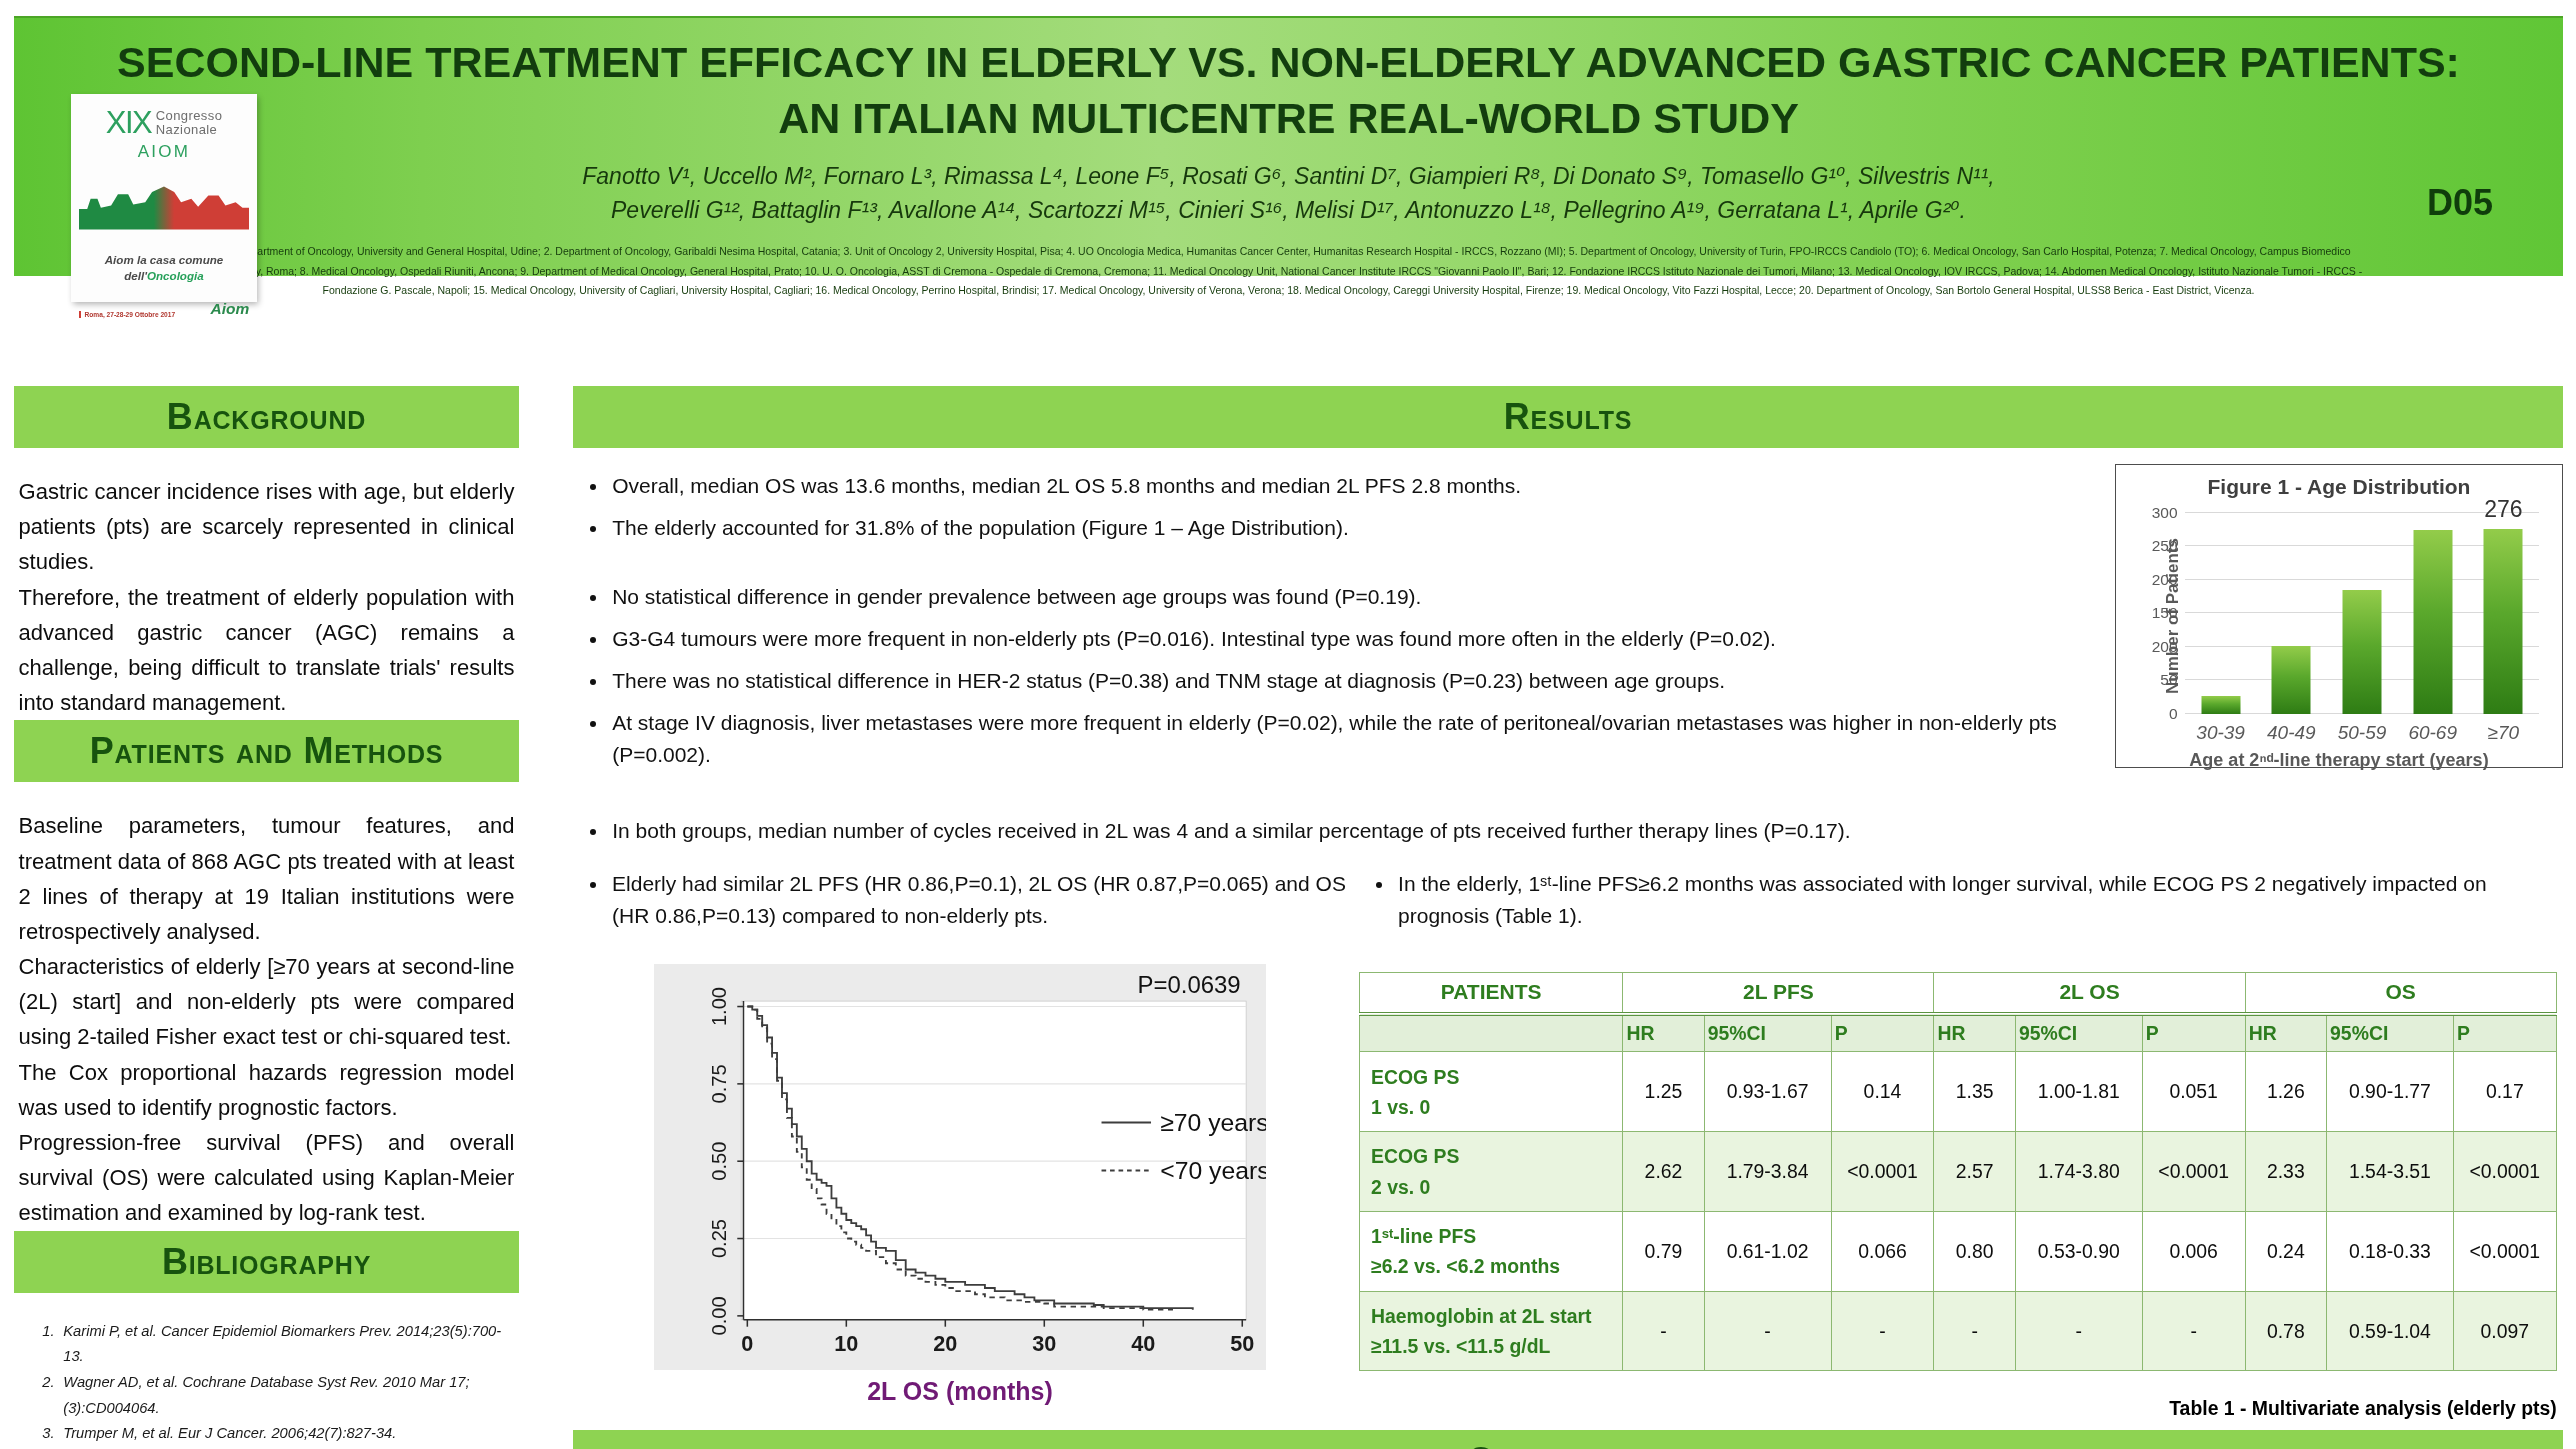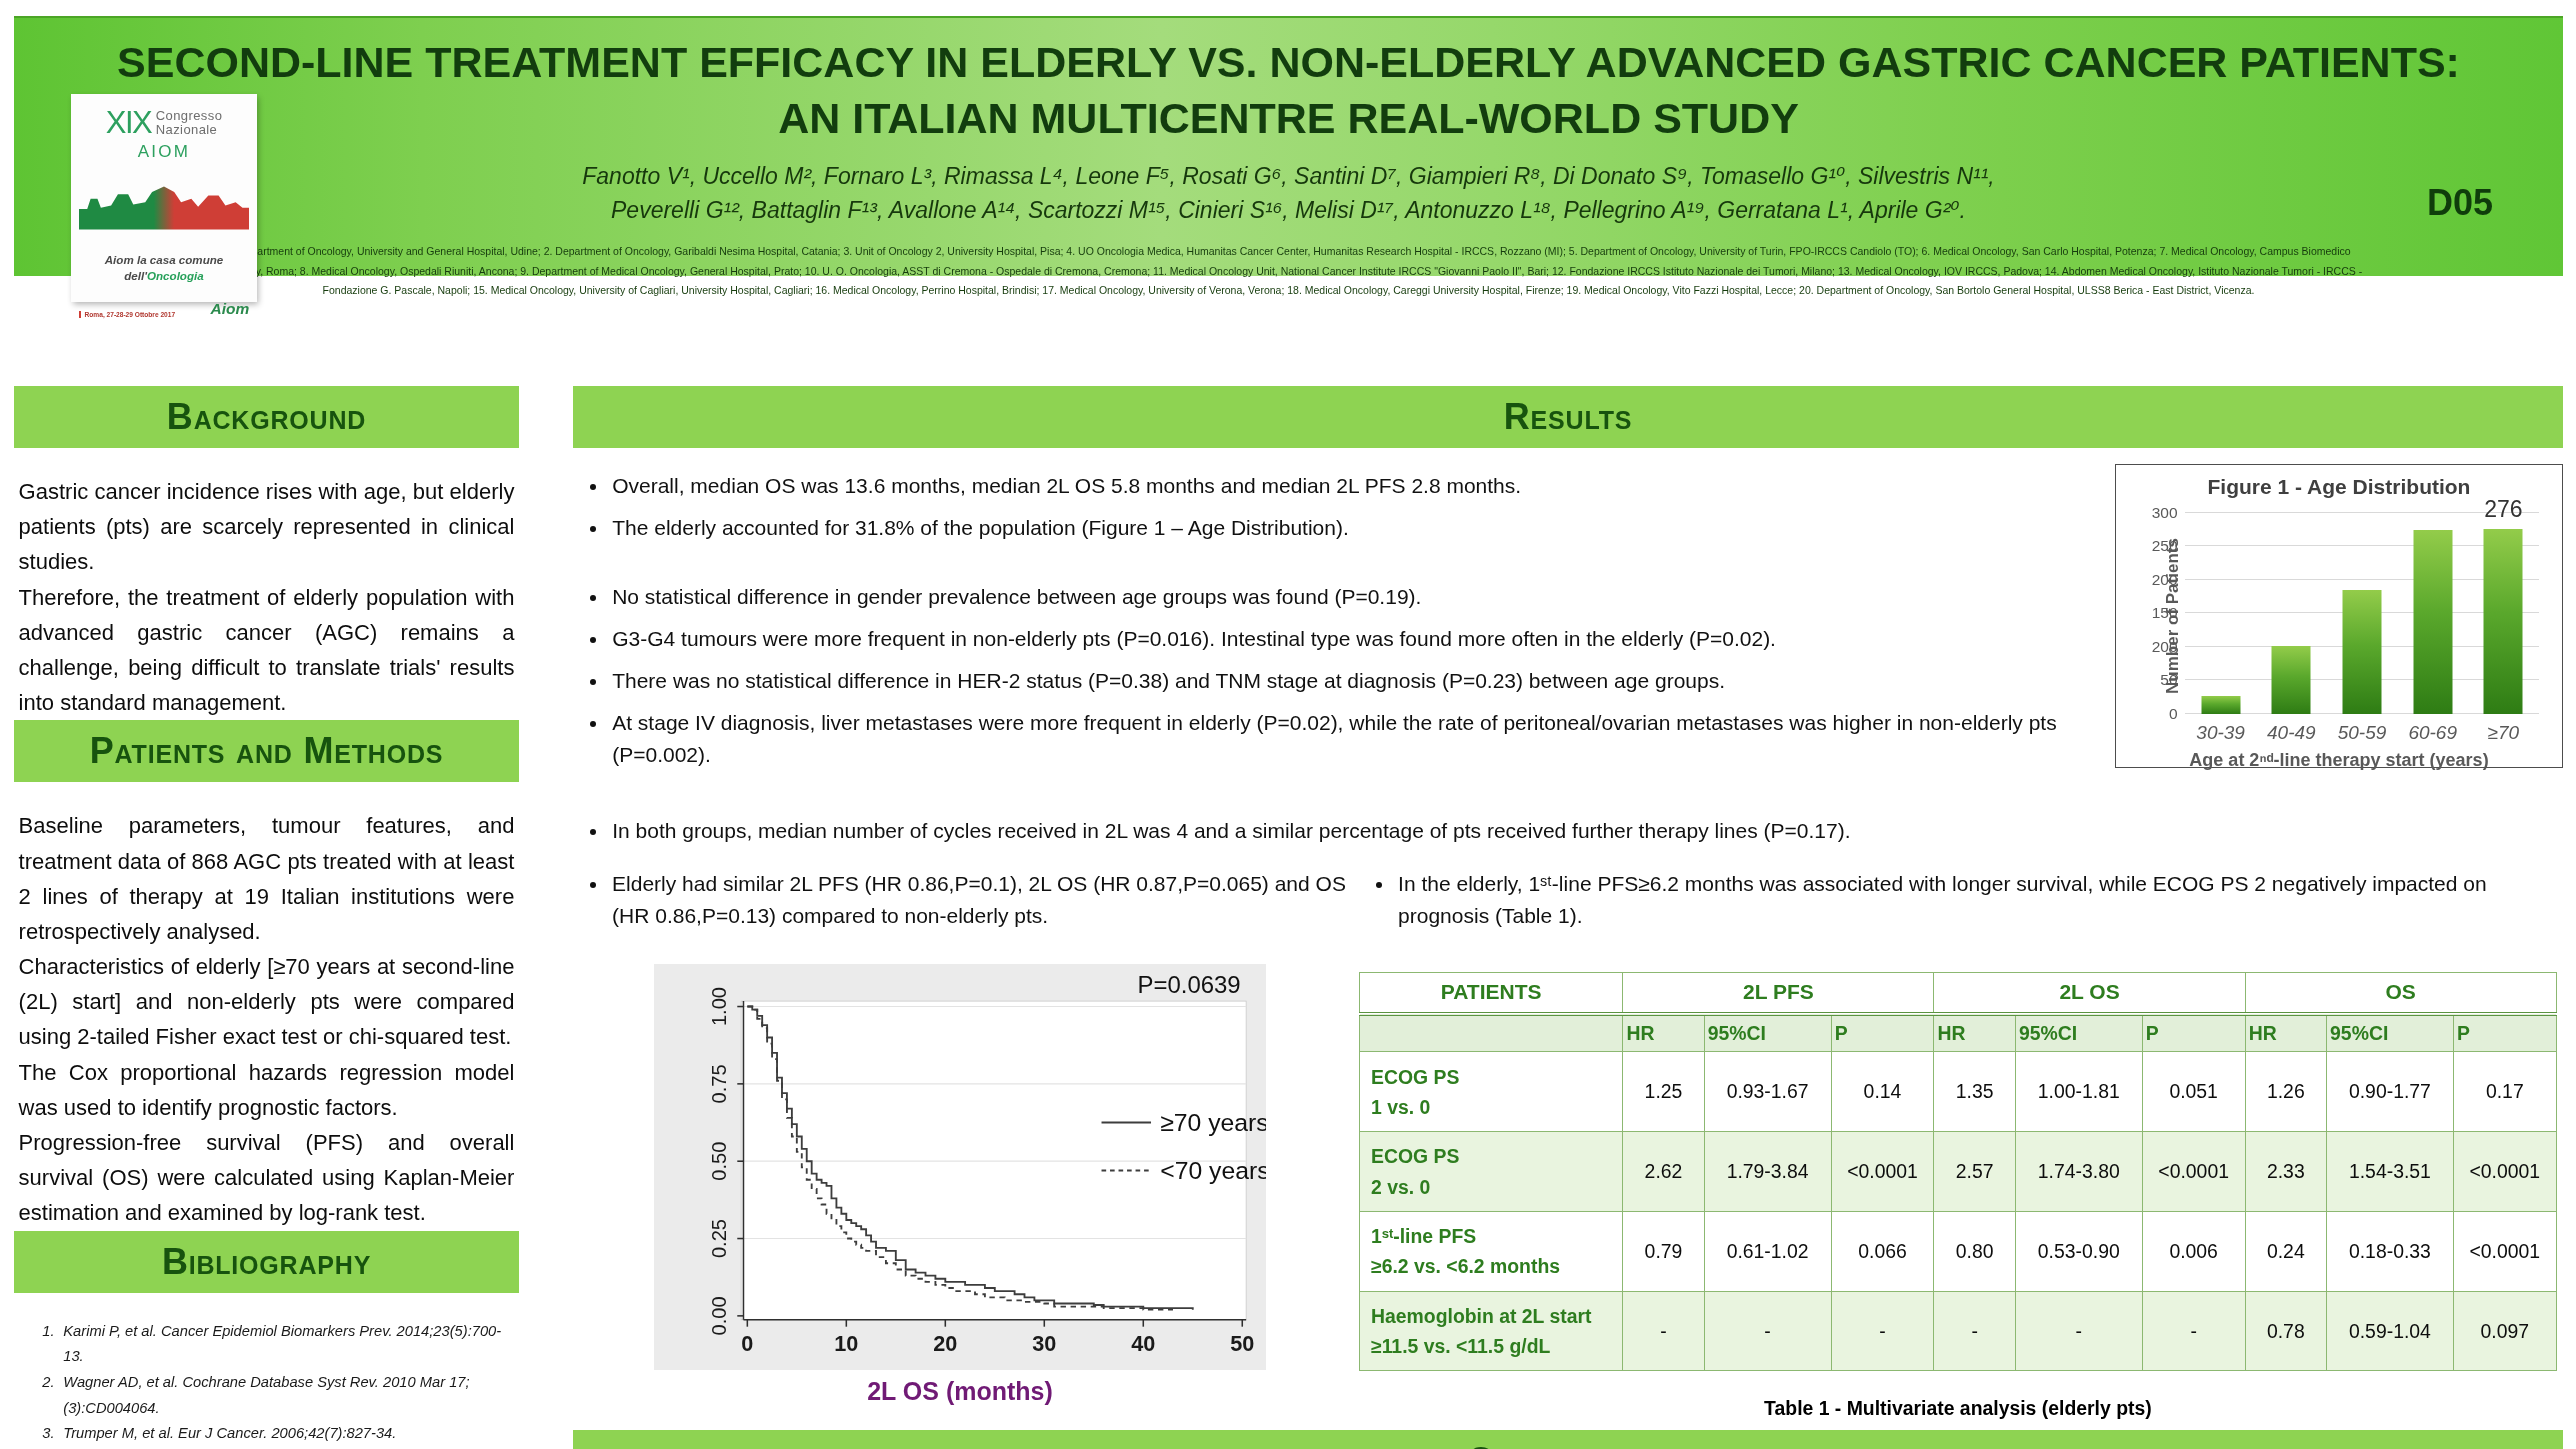--- a/index.html
+++ b/index.html
@@ -107,21 +107,21 @@
 
   
   .t1-wrap { margin-top:39px; }
   table.t1 { width:100%; border-collapse:collapse; table-layout:fixed; border:1.5px solid #7fae60; }
   .t1 th, .t1 td { border:1.5px solid #8cb871; }
   .t1 thead tr.grp th { background:#fff; color:#2e7d1f; font-size:21px; font-weight:bold; padding:7.7px 4.6px; text-align:center; border-bottom:4.6px double #5a9440; }
   .t1 thead tr.sub th { background:#e2efd9; color:#2e7d1f; font-size:19.4px; font-weight:bold; padding:6.2px 3.1px; text-align:left; }
   .t1 tbody th { text-align:left; color:#2e7d1f; font-weight:bold; font-size:19.4px; padding:9.3px 11px; line-height:1.55; }
   .t1 tbody td { text-align:center; font-size:19.4px; color:#0d0d0d; padding:9.3px 3.1px; }
   .t1 tbody tr.alt { background:#e9f4df; }
-  .t1-caption { text-align:center; font-weight:bold; font-size:19.4px; color:#000; margin-top:26px; }
+  .t1-caption { text-align:right; font-weight:bold; font-size:19.4px; color:#000; margin-top:26px; }
 </style>
 </head>
 <body>
 
 <header class="banner">
   <div class="title title-l1">SECOND-LINE TREATMENT EFFICACY IN ELDERLY VS. NON-ELDERLY ADVANCED GASTRIC CANCER PATIENTS:</div>
   <div class="title title-l2">AN ITALIAN MULTICENTRE REAL-WORLD STUDY</div>
   <div class="authors">
     <div>Fanotto V¹, Uccello M², Fornaro L³, Rimassa L⁴, Leone F⁵, Rosati G⁶, Santini D⁷, Giampieri R⁸, Di Donato S⁹, Tomasello G¹⁰, Silvestris N¹¹,</div>
     <div>Peverelli G¹², Battaglin F¹³, Avallone A¹⁴, Scartozzi M¹⁵, Cinieri S¹⁶, Melisi D¹⁷, Antonuzzo L¹⁸, Pellegrino A¹⁹, Gerratana L¹, Aprile G²⁰.</div>

